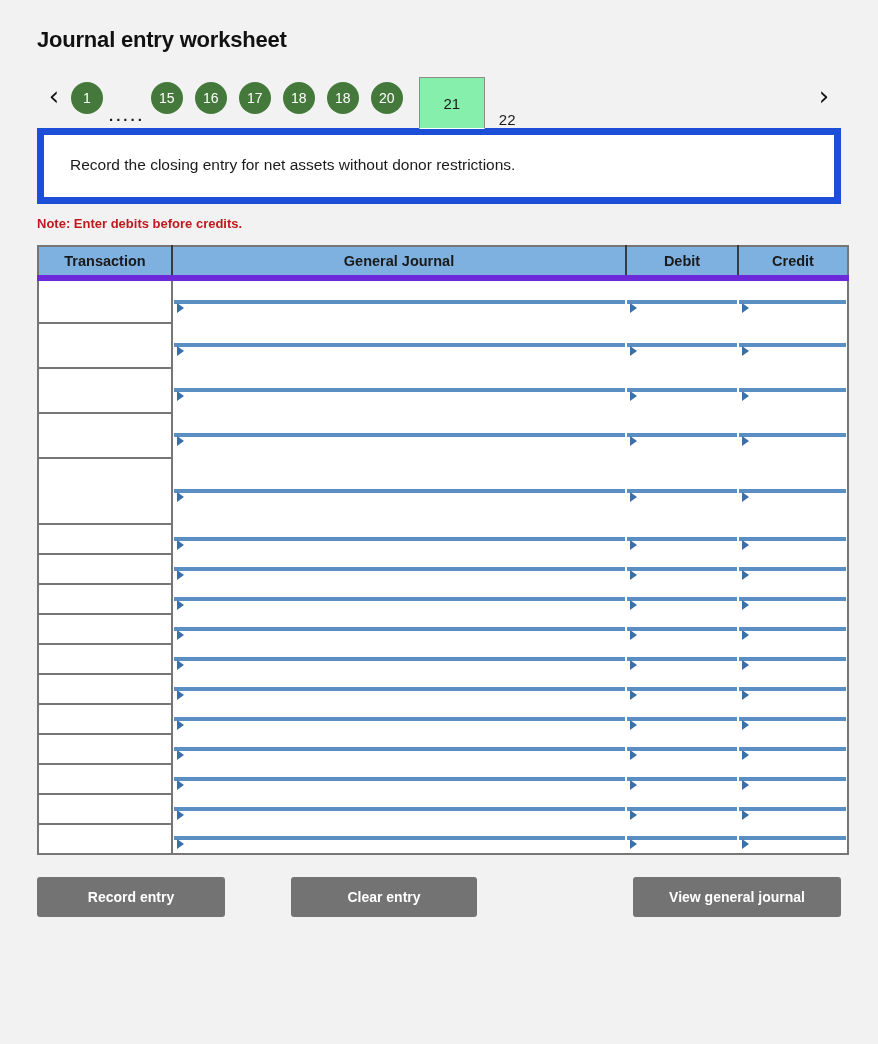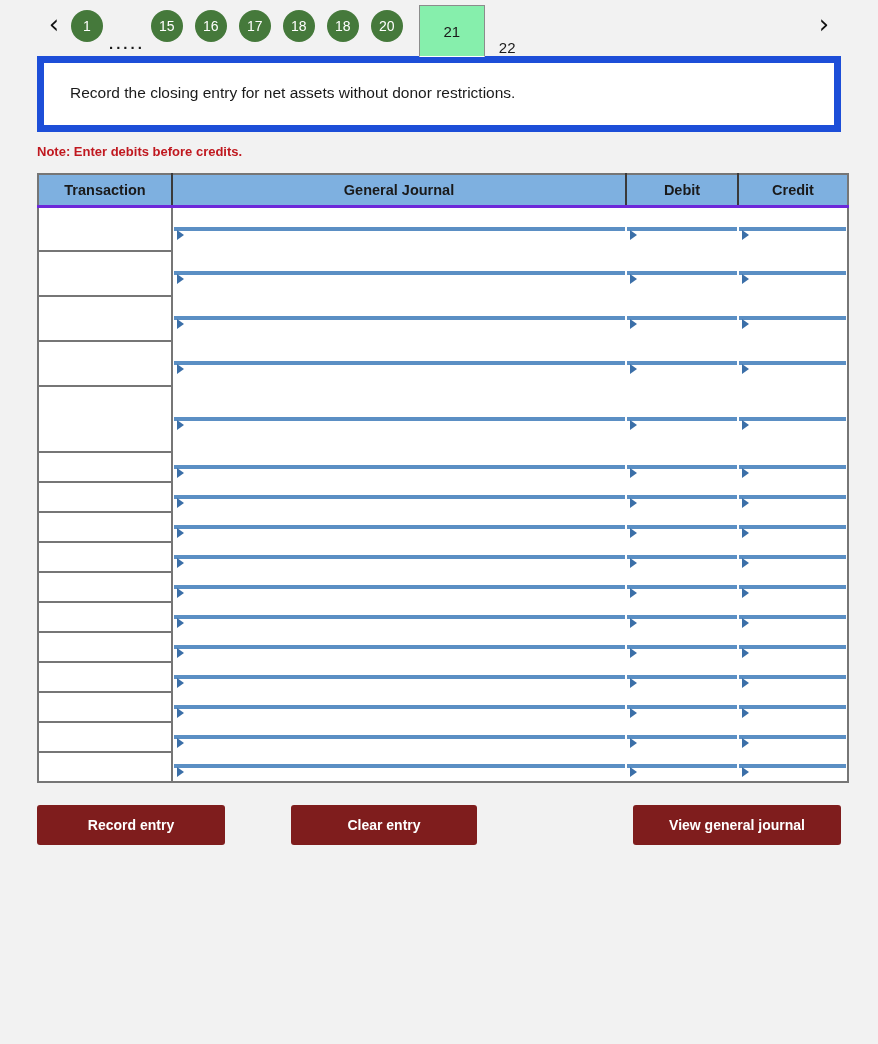--- a/index.html
+++ b/index.html
@@ -146,21 +146,21 @@
     background: #ffffff;
     border: 2px solid #767676;
   }
   .journal-table th {
     background: #7eb0e0;
     color: #1a1a1a;
     font-size: 14.5px;
     font-weight: bold;
     height: 32px;
     border-right: 2px solid #3a3a3a;
-    border-bottom: 3px solid #6d28d9;
+    border-bottom: 6px solid #6d28d9;
     box-sizing: border-box;
   }
   .journal-table th:last-child { border-right: none; text-align: center; }
 
   .col-txn   { width: 134px; }
   .col-gj    { width: 454px; }
   .col-debit { width: 112px; }
   .col-credit{ width: 110px; }
 
   .journal-table td {
@@ -240,40 +240,41 @@
   }
 
   
   .button-bar {
     display: flex;
     align-items: center;
     margin-top: 22px;
     position: relative;
   }
   .btn {
-    background: #7f1d1d;
+    background: #737373;
     color: #ffffff;
     font-size: 14px;
     font-weight: bold;
     border: none;
     border-radius: 3px;
     height: 40px;
     cursor: pointer;
     font-family: "Liberation Sans", sans-serif;
     padding: 0 18px;
   }
   .btn-record { width: 188px; }
   .btn-clear  { width: 186px; margin-left: 66px; }
   .btn-view   { width: 208px; margin-left: auto; }
 </style>
 </head>
 <body>
 
 <div class="page">
 
+  <h1 class="worksheet-title">Journal entry worksheet</h1>
 
   <div class="tabstrip">
 
     <div class="nav-chevron left">‹</div>
 
     <div class="tab-slot">
       <div class="tab-circle">1</div>
     </div>
 
     <div class="tab-ellipsis">.....</div>

